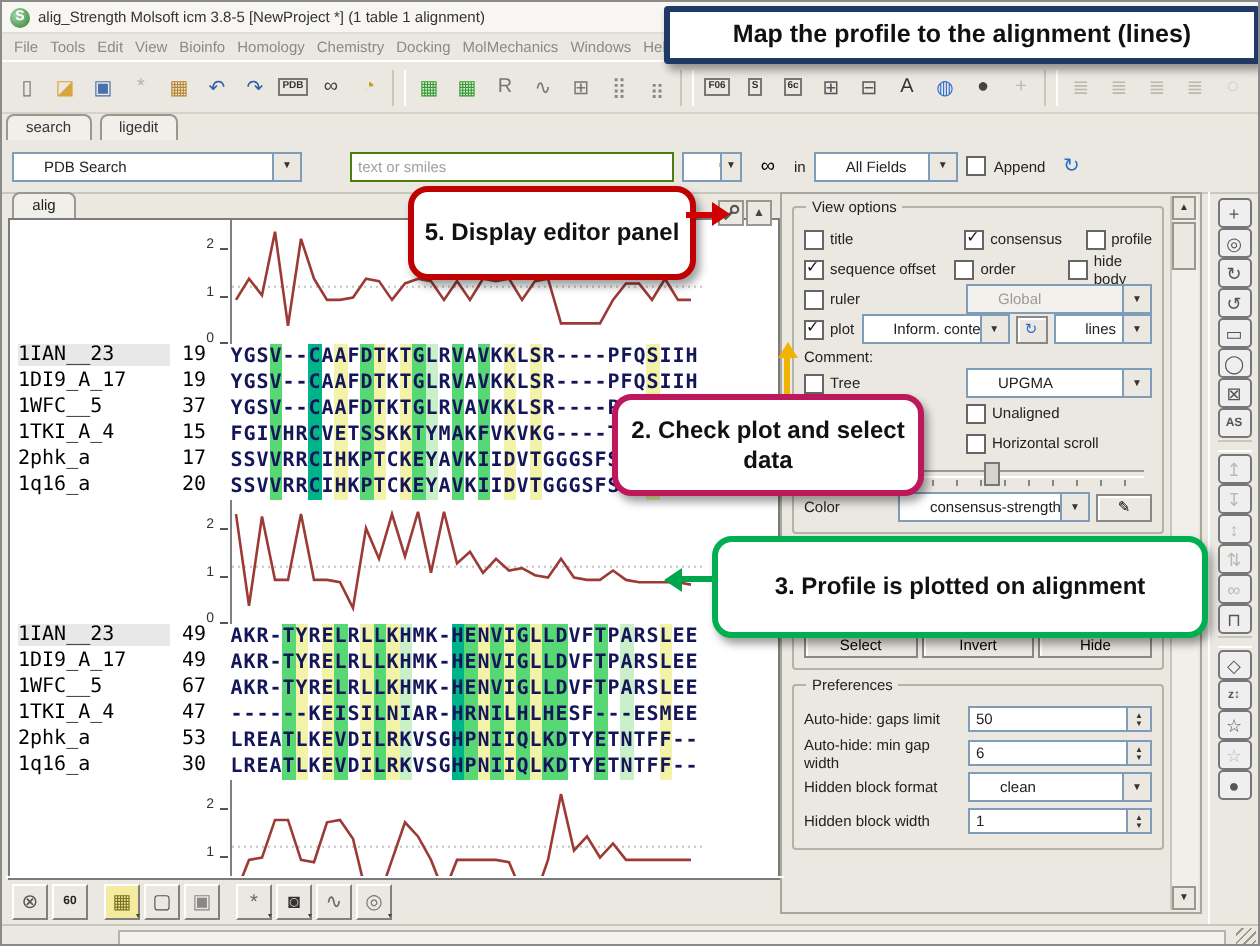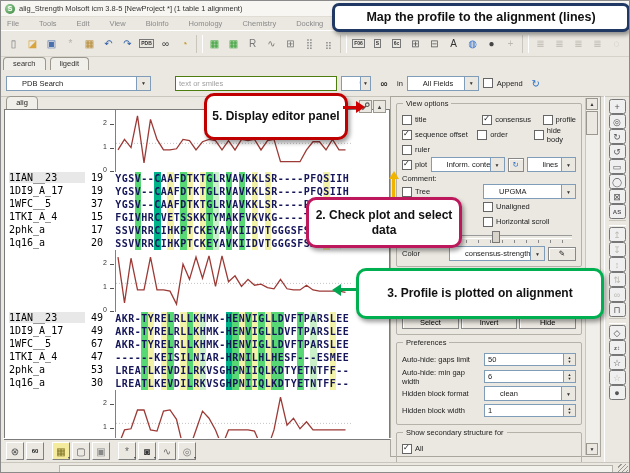--- a/index.html
+++ b/index.html
@@ -2,21 +2,21 @@
 <html><head>
 <meta charset="utf-8">
 <style>
   html,body{margin:0;padding:0;background:#fff;}
   #app{position:relative;width:630px;height:473px;background:#ebe8e1;border:1px solid #8a8a8a;
        font-family:"Liberation Sans",sans-serif;font-size:8px;color:#222;overflow:hidden;box-sizing:border-box;}
   
   .titlebar{position:absolute;top:0;left:0;right:0;height:15px;background:#f7f6f2;display:flex;align-items:center;gap:4px;padding-left:4px;border-bottom:1px solid #e0ddd5;}
   .appicon{width:10px;height:10px;border-radius:50%;background:radial-gradient(circle at 35% 35%,#a5d8a5,#2e7d32);color:#fff;font-size:7px;line-height:10px;text-align:center;font-weight:bold;}
   .title{font-size:7.5px;color:#333;}
-  .menubar{position:absolute;top:15px;left:0;right:0;height:14px;display:flex;align-items:center;gap:20px;padding-left:6px;color:#8a8a8a;font-size:7.5px;}
+  .menubar{position:absolute;top:15px;left:0;right:0;height:14px;display:flex;align-items:center;gap:6px;padding-left:6px;color:#8a8a8a;font-size:7.5px;}
   .mitem{cursor:default;}
   .toolbar{position:absolute;top:29px;left:0;right:0;height:25px;display:flex;align-items:center;padding:0 3px;border-top:1px solid #fff;border-bottom:1px solid #d5d2ca;}
   .tbtn{width:17px;height:17px;margin:0 1px;background:transparent;border:1px solid transparent;display:flex;align-items:center;justify-content:center;font-size:10px;padding:0;position:relative;}
   .tbtn .ttext{font-size:5px;font-weight:bold;border:1px solid #777;padding:0 1px;line-height:7px;}
   .tbtn.dis{color:#bcb9b1 !important;}
   .tsep{width:5px;height:18px;margin:0 2px;border-left:1px solid #c9c6be;border-right:1px solid #fff;}
   .menuarr{position:absolute;right:-1px;bottom:-1px;font-size:4px;color:#444;}
   
   .tabrow{position:absolute;top:54px;left:2px;height:15px;display:flex;gap:4px;align-items:flex-end;}
   .wtab{border:1px solid #9a978f;border-bottom:none;border-radius:4px 4px 0 0;background:#f1efe9;padding:1px 9px 2px 9px;font-size:7.5px;color:#333;}
@@ -86,21 +86,21 @@
   .bbtn.hl{background:#f5eb9e;}
   .bbtn .ttext{font-size:6px;font-weight:bold;}
   .bsep{width:4px;height:18px;}
   .statusbar{position:absolute;top:461px;left:0;right:0;height:11px;background:#ebe8e1;border-top:1px solid #c9c6be;}
   .sfield{position:absolute;left:58px;right:16px;top:2px;bottom:1px;background:#f4f2ec;border:1px solid #b5b2aa;}
   .grip{position:absolute;right:1px;bottom:1px;width:10px;height:9px;background:repeating-linear-gradient(135deg,transparent 0 2px,#9a978f 2px 3px);}
   
   .callout{position:absolute;background:#fff;font-weight:bold;font-size:12px;text-align:center;
            display:flex;align-items:center;justify-content:center;line-height:1.25;
            box-shadow:2px 3px 4px rgba(0,0,0,0.38);color:#111;}
-  .co1{left:331px;top:2px;width:292px;height:23px;border:3px solid #1f3864;border-radius:7px;font-size:12.5px;}
+  .co1{left:331px;top:2px;width:292px;height:23px;border:3px solid #1f3864;border-radius:2px;font-size:12.5px;}
   .co2{left:203px;top:92px;width:138px;height:41px;border:3px solid #c00000;border-radius:10px;}
   .co3{left:305px;top:196px;width:150px;height:45px;border:3px solid #be185d;border-radius:10px;}
   .co4{left:355px;top:267px;width:242px;height:45px;border:3px solid #00b050;border-radius:10px;}
   .arr{position:absolute;}
   .arr-red-shaft{left:342px;top:105px;width:13px;height:3px;background:#cf0000;}
   .arr-red-head{left:355px;top:100px;width:0;height:0;border-top:6px solid transparent;border-bottom:6px solid transparent;border-left:9px solid #cf0000;}
   .arr-or-head{left:388px;top:170px;width:0;height:0;border-left:5px solid transparent;border-right:5px solid transparent;border-bottom:8px solid #f0b400;}
   .arr-or-shaft{left:391px;top:178px;width:3px;height:18px;background:#f0b400;}
   .arr-gr-head{left:331px;top:283px;width:0;height:0;border-top:6px solid transparent;border-bottom:6px solid transparent;border-right:9px solid #00a550;}
   .arr-gr-shaft{left:340px;top:287px;width:15px;height:3px;background:#00a550;}
@@ -398,20 +398,24 @@
         <span class="cbl">
             <span class="cb"></span>
             <span class="lbl">hide body</span>
           </span>
       </div>
       <div class="vrow">
         <span class="cbl c1">
             <span class="cb"></span>
             <span class="lbl">ruler</span>
           </span>
+        <div class="combo dis fx1">
+          <span class="cval">Global</span>
+          <span class="carr">▼</span>
+        </div>
       </div>
       <div class="vrow">
         <span class="cbl c40">
             <span class="cb on"></span>
             <span class="lbl">plot</span>
           </span>
         <div class="combo w72c">
           <span class="cval">Inform. content</span>
           <span class="carr">▼</span>
         </div>
@@ -509,29 +513,20 @@
         <div class="spin">
           <span class="sval">1</span>
           <span class="sarr">
               <i>▲</i>
               <i>▼</i>
             </span>
         </div>
       </div>
     </div>
 
-    <div class="group" style="height:26px;">
-      <span class="legend">Show secondary structure for</span>
-      <div class="vrow">
-        <span class="cbl">
-            <span class="cb on"></span>
-            <span class="lbl">All</span>
-          </span>
-      </div>
-    </div>
 
     <div class="escroll">
       <div class="sarrow" style="top:0;">▲</div>
       <div class="sthumb"></div>
       <div class="sarrow" style="bottom:0;">▼</div>
     </div>
   </div>
 
   <div class="vtoolbar" id="vtoolbar">
       <button class="vbtn">

